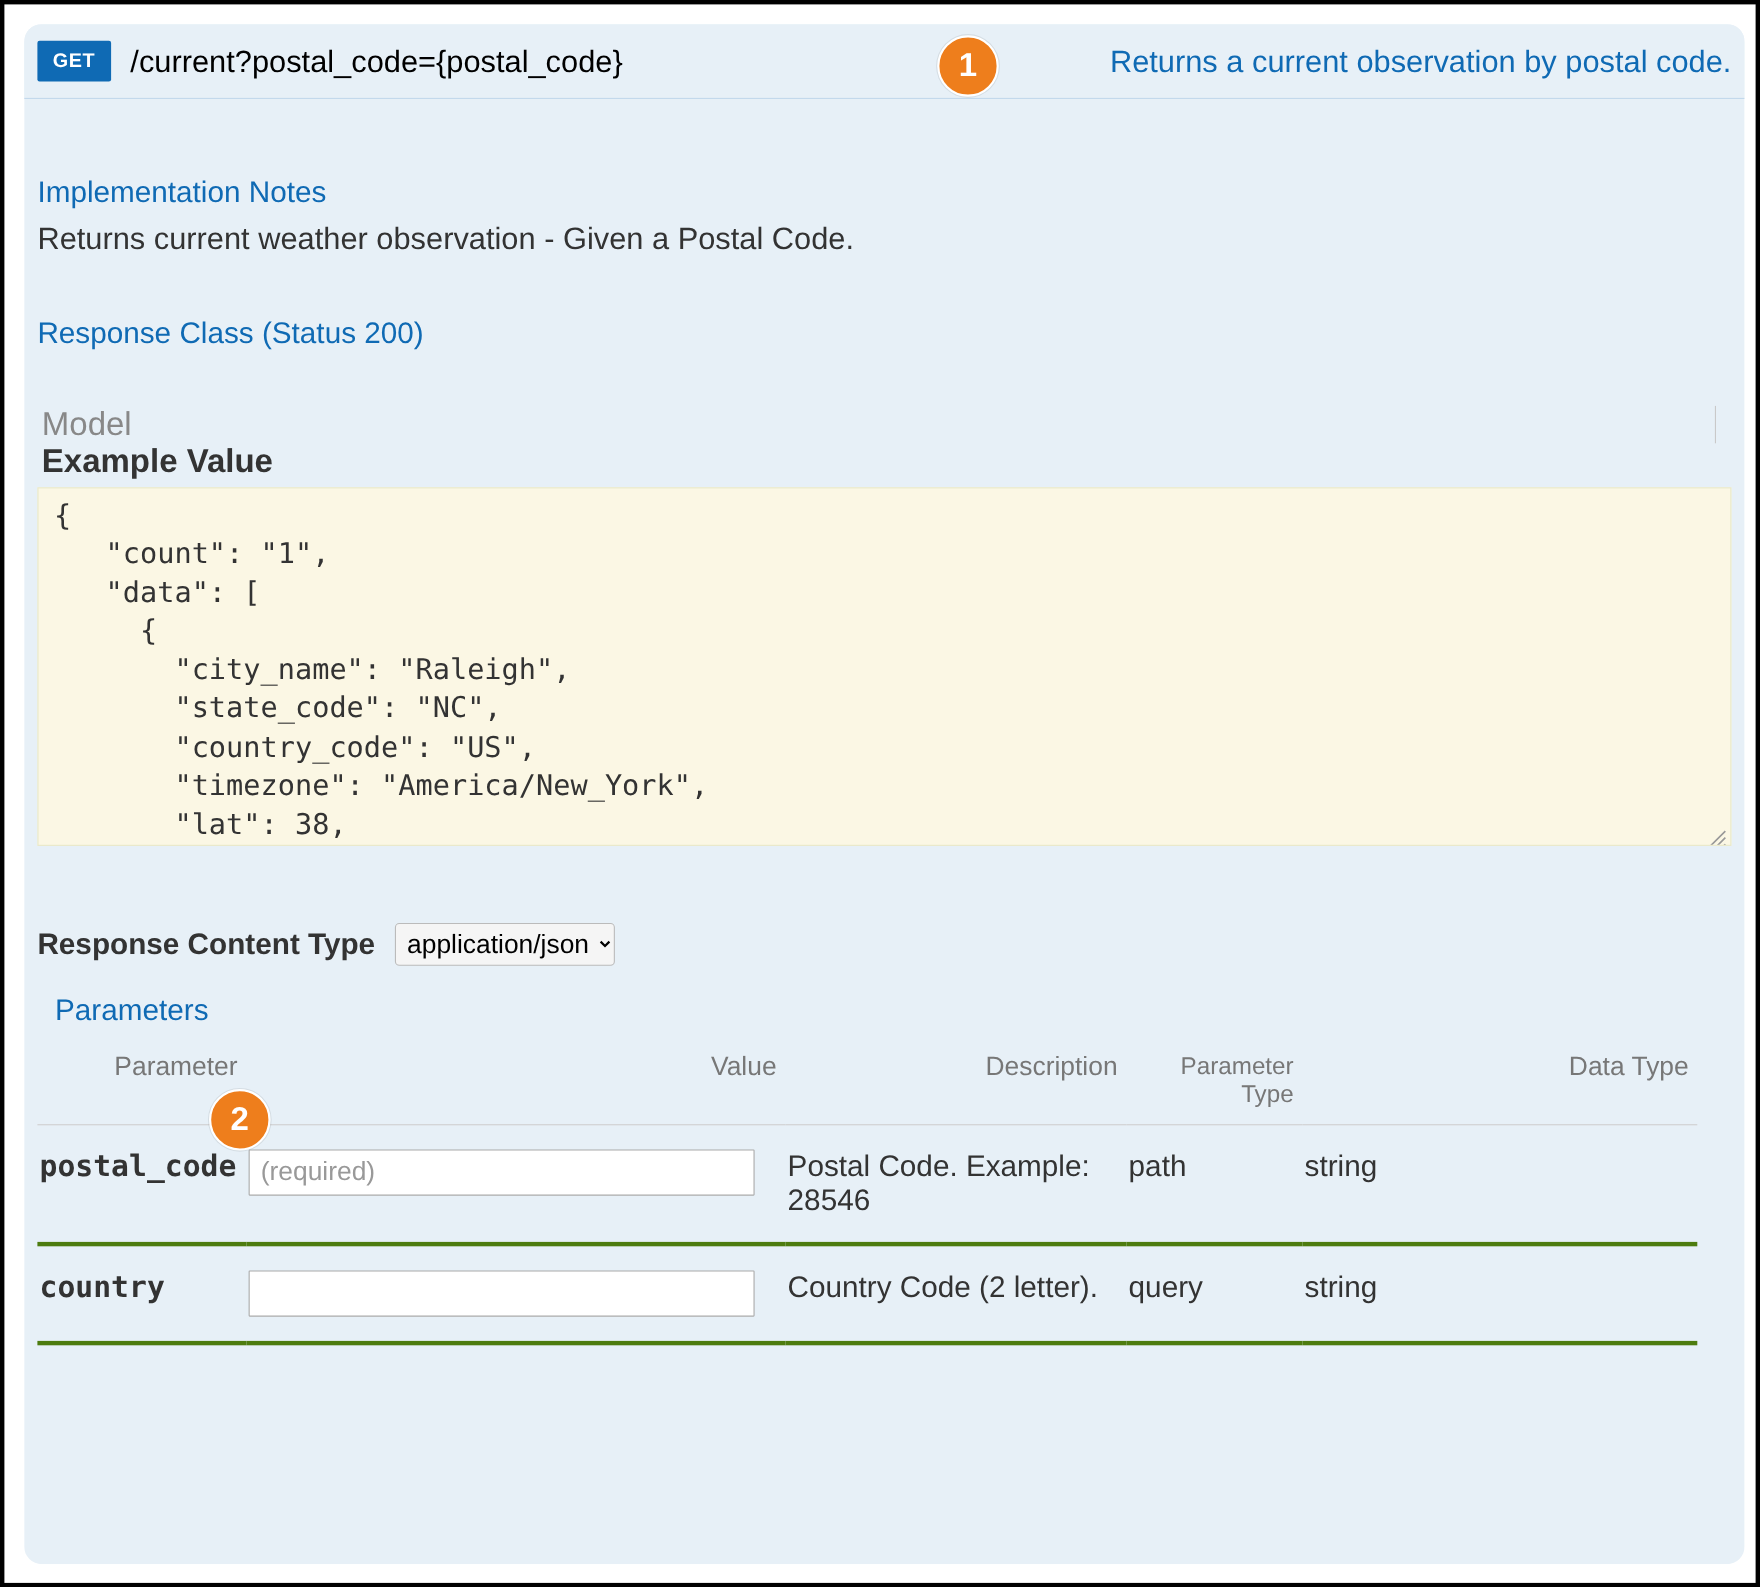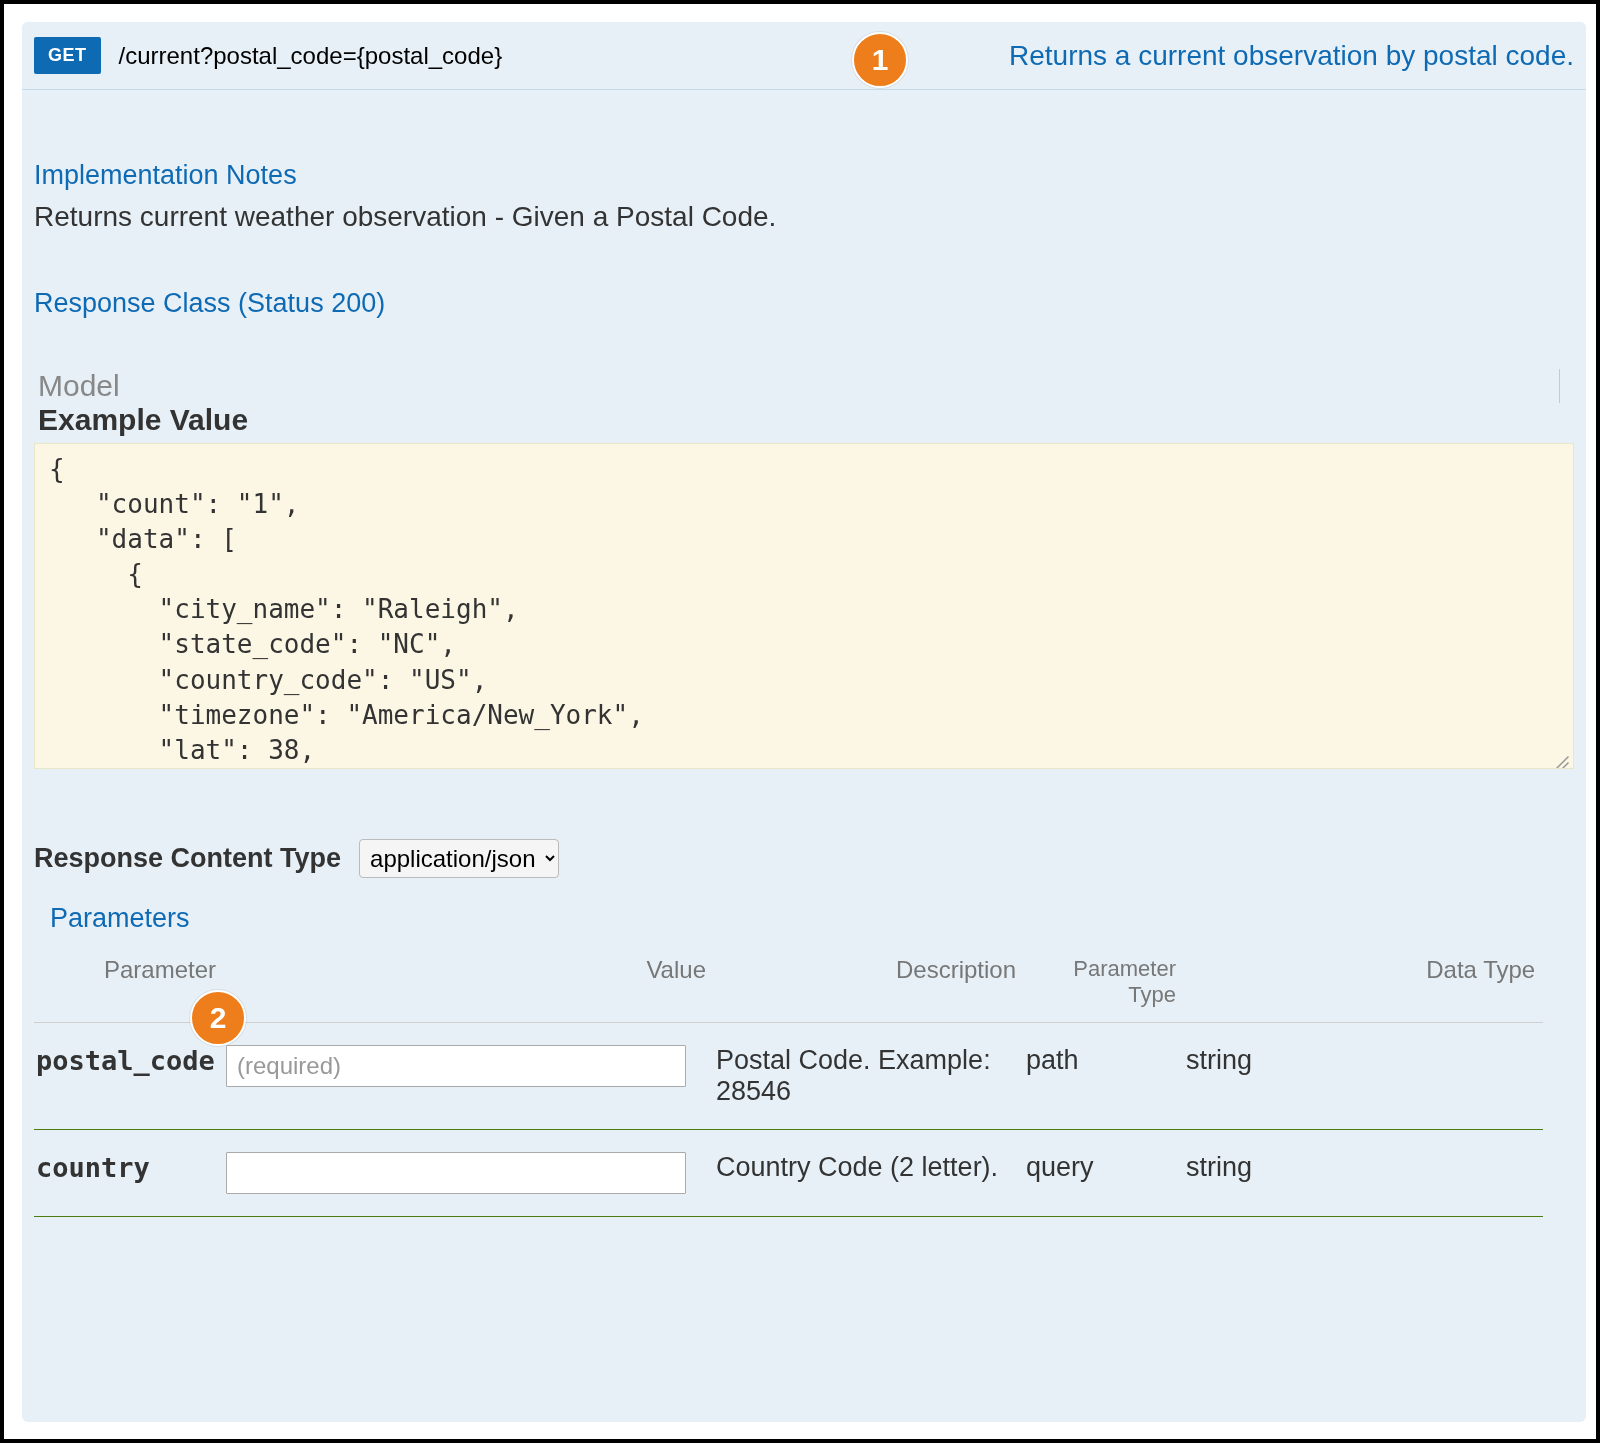--- a/index.html
+++ b/index.html
@@ -16,21 +16,21 @@
     border: 4px solid #000;
     position: relative;
     padding: 18px;
   }
   .content {
     width: 1564px;
     height: 1400px;
     background: #fff;
     overflow: hidden;
     position: relative;
-    border-radius: 6px;
+    border-radius: 16px;
   }
   .panel {
     background: #e7f0f7;
     min-height: 100%;
     padding-bottom: 40px;
   }
 
   
   .op-header {
     display: flex;
@@ -43,21 +43,21 @@
     background: #0f6ab4;
     color: #fff;
     font-size: 18px;
     font-weight: 600;
     padding: 8px 14px;
     border-radius: 2px;
     margin-right: 18px;
     letter-spacing: 0.5px;
   }
   .path-text {
-    font-size: 24px;
+    font-size: 28px;
     color: #000;
     font-weight: 400;
   }
   .summary-text {
     margin-left: auto;
     font-size: 28px;
     color: #0f6ab4;
   }
 
   .section {
@@ -157,21 +157,21 @@
     font-weight: 400;
     color: #777;
     padding: 10px 8px 14px 2px;
     border-bottom: 1px solid #cfcfcf;
     vertical-align: top;
     font-size: 24px;
   }
   table.params thead th.small { font-size: 22px; }
   table.params tbody td {
     padding: 22px 8px 22px 2px;
-    border-bottom: 1px solid #4d7c0f;
+    border-bottom: 4px solid #4d7c0f;
     vertical-align: top;
     font-size: 27px;
     color: #333;
   }
   td.param-name {
     font-family: "Menlo", "Consolas", monospace;
     font-weight: 600;
     width: 190px;
   }
   td.param-value { width: 490px; }

